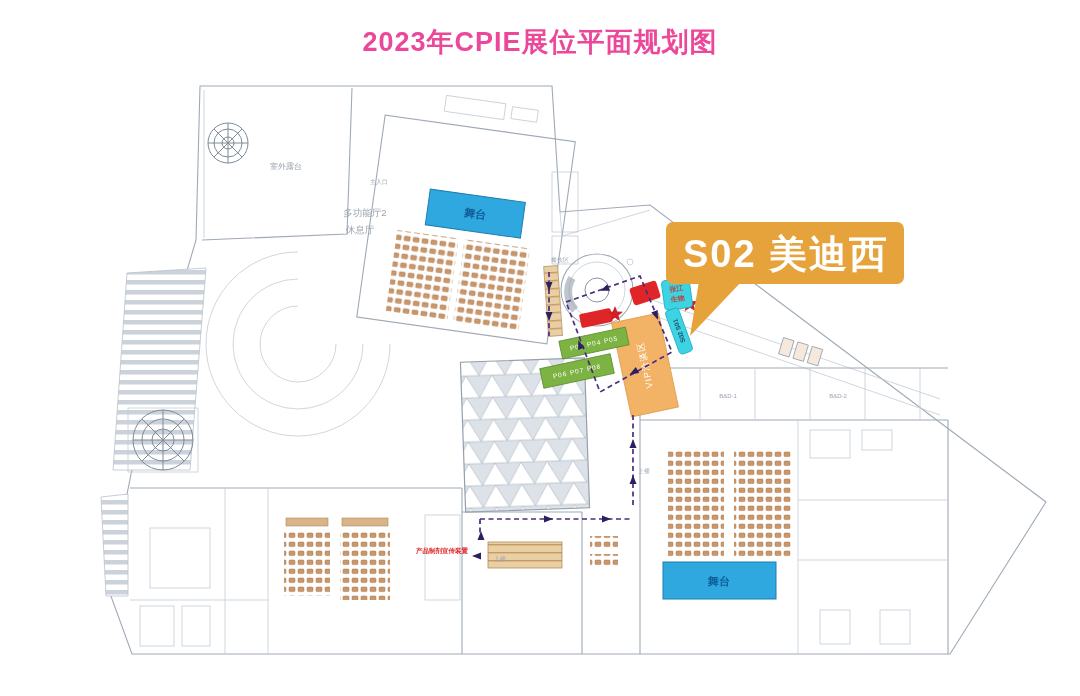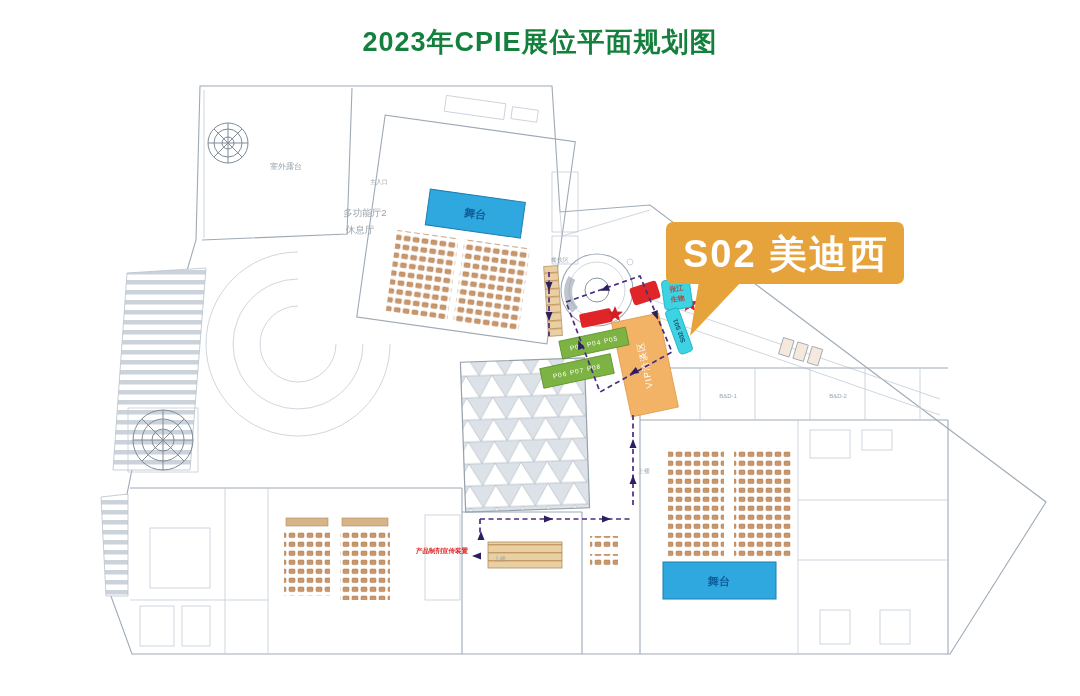--- a/index.html
+++ b/index.html
@@ -1,19 +1,19 @@
 <!DOCTYPE html>
 <html><head>
 <meta charset="utf-8">
 <style>
   html,body{margin:0;padding:0;background:#fff;}
   .canvas{position:relative;width:1080px;height:696px;background:#fff;overflow:hidden;
           font-family:"Liberation Sans",sans-serif;}
   .title{position:absolute;top:24px;left:0;width:100%;text-align:center;
-         font-size:27px;font-weight:bold;color:#15803d;letter-spacing:1px;}
+         font-size:27px;font-weight:bold;color:#ec4899;letter-spacing:1px;}
   svg{position:absolute;top:0;left:0;}
   svg text{font-family:"Liberation Sans",sans-serif;}
   .ln{stroke:#9FAAB6;fill:none;stroke-width:1.1;}
   .lnf{stroke:#C3CBD4;fill:none;stroke-width:0.8;}
   .lnd{stroke:#7E8B97;fill:none;stroke-width:1;}
   .route{stroke:#4B2C7F;stroke-width:1.7;fill:none;stroke-dasharray:5 3.5;}
   .arr{fill:#2C2060;stroke:none;}
   .glabel{fill:#99A3AD;font-size:8px;}
   .glabel-s{fill:#9AA4AE;font-size:6px;}
   .redtext{fill:#E02020;font-size:6.5px;font-weight:bold;}

